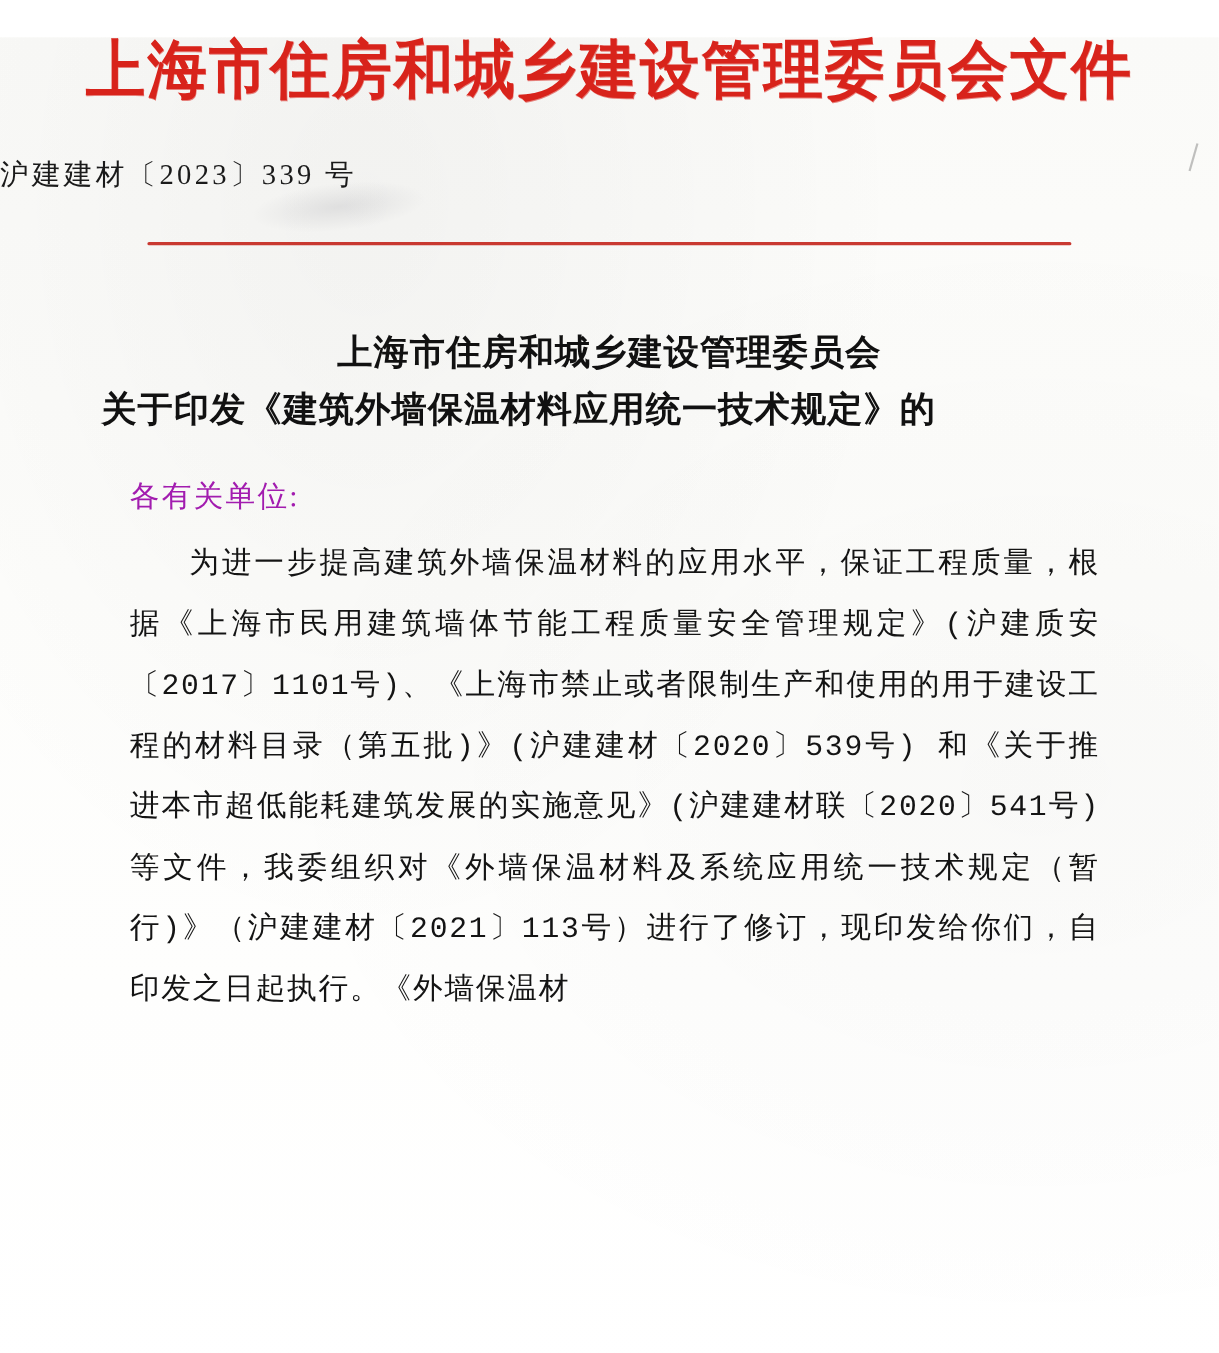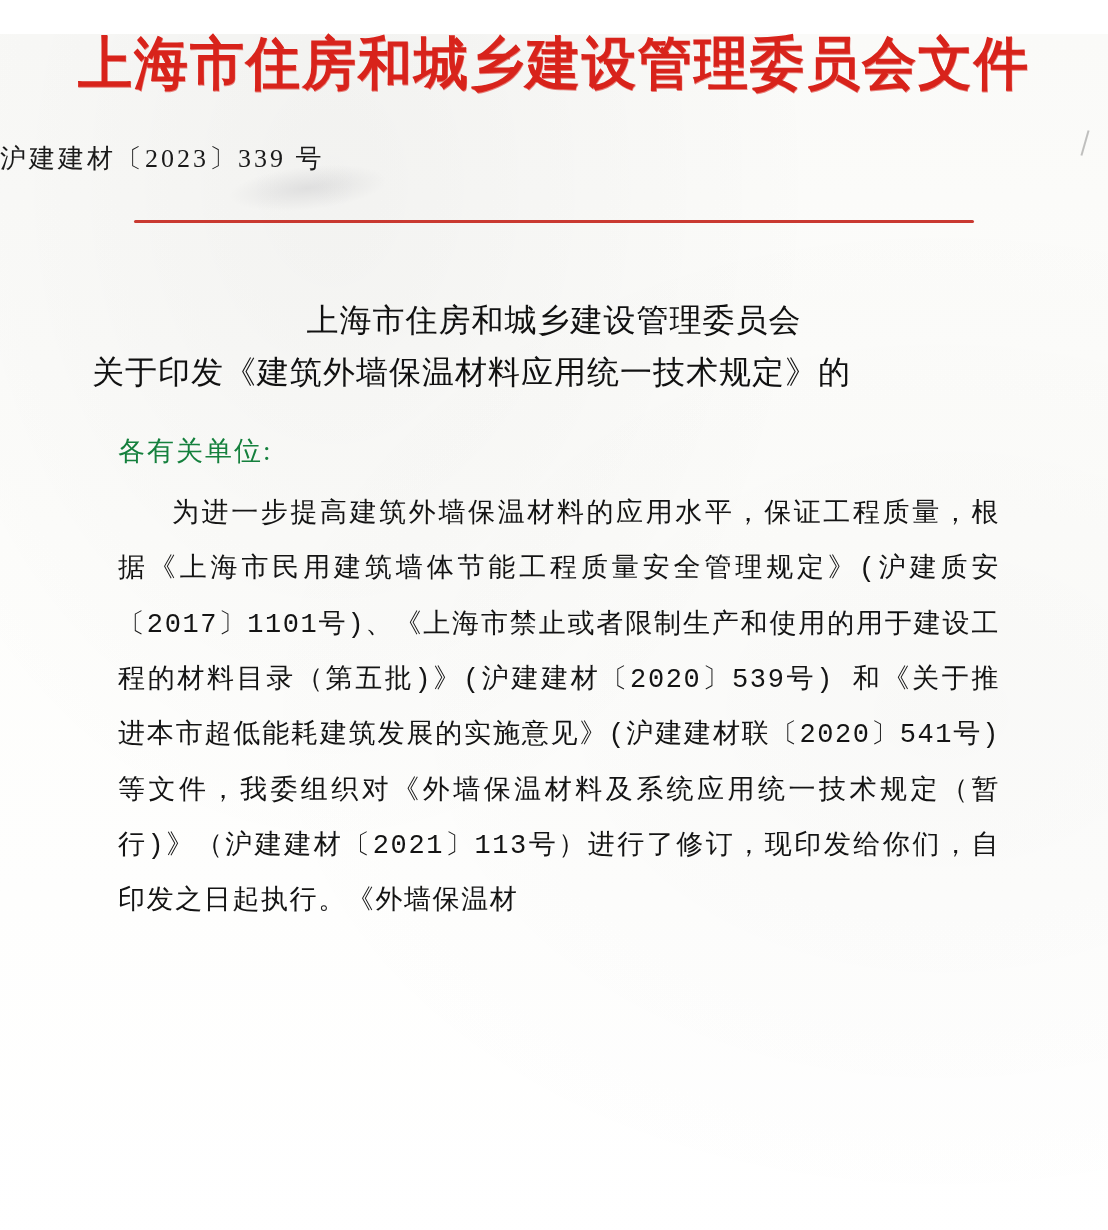--- a/index.html
+++ b/index.html
@@ -64,37 +64,37 @@
     height: 3px;
     background: #c4281f;
     opacity: 0.92;
     border-radius: 2px;
   }
 
   .title-block {
     margin-top: 72px;
     text-align: center;
     font-family: "DejaVu Serif", "Liberation Serif", serif;
-    font-weight: normal;
+    font-weight: bold;
     font-size: 32px;
     line-height: 1.62;
     letter-spacing: 1px;
     color: #111;
     padding: 0 92px;
   }
   .title-line2 {
     text-align: left;
   }
 
   .salutation {
     margin-top: 34px;
     padding-left: 118px;
     font-size: 27px;
     letter-spacing: 2px;
-    color: #15803d;
+    color: #a21caf;
   }
 
   .body-text {
     margin-top: 18px;
     padding: 0 108px 0 118px;
     font-size: 27px;
     line-height: 2.05;
     letter-spacing: 1.6px;
     text-align: justify;
     text-justify: inter-character;

